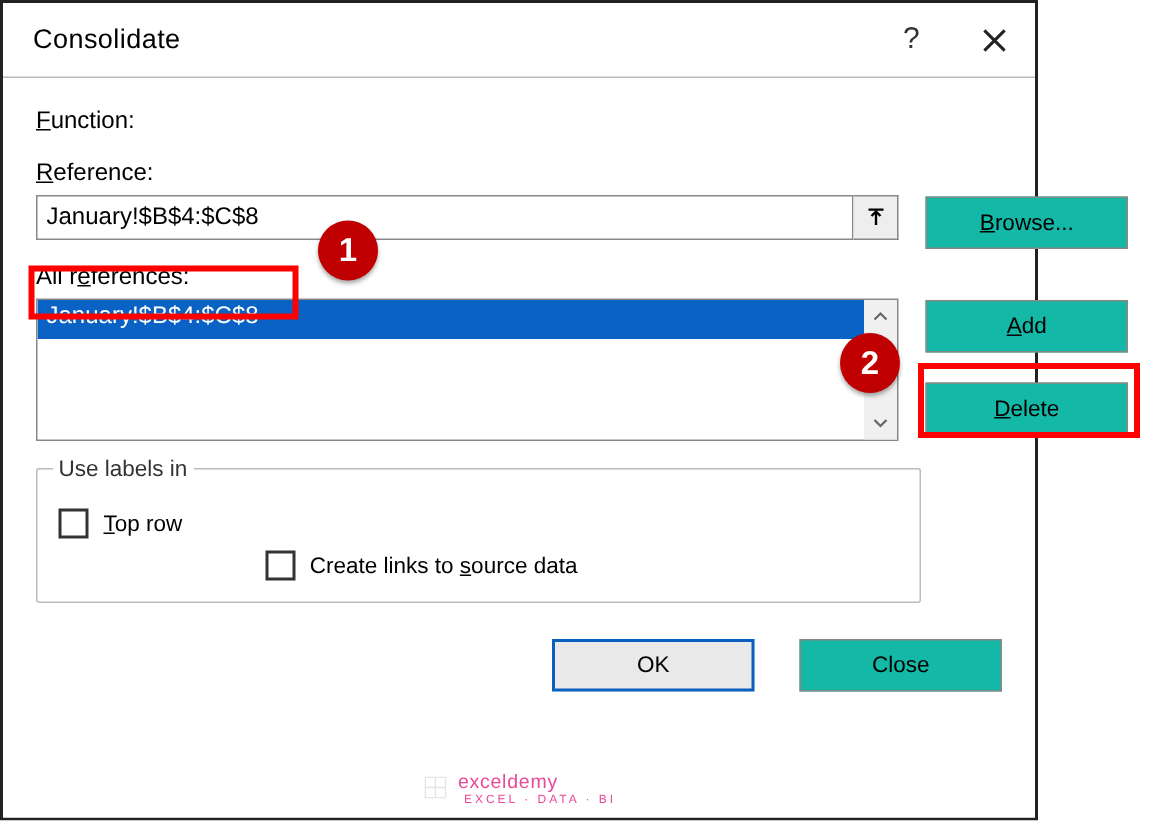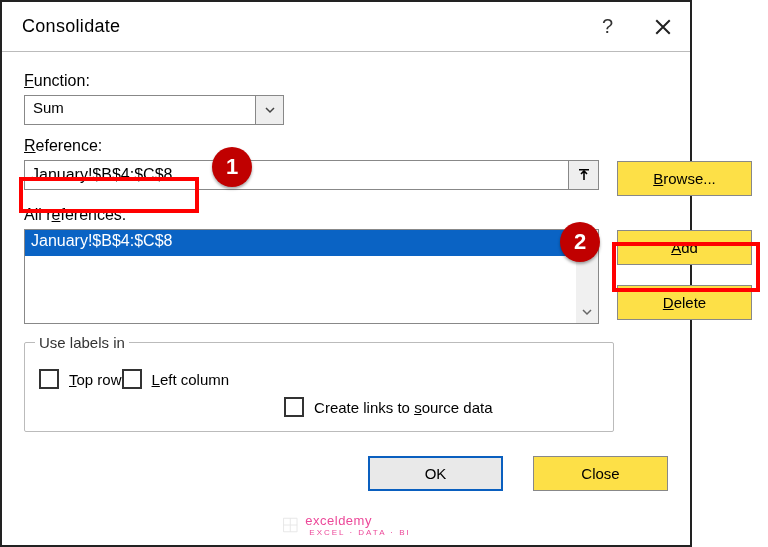--- a/index.html
+++ b/index.html
@@ -46,21 +46,21 @@
     .ref-input-wrap { display: flex; width: 575px; }
     .ref-input {
       flex: 1; height: 30px; border: 1px solid #888; font-size: 16px; padding: 3px 6px; font-family: inherit;
     }
     .ref-picker {
       width: 30px; height: 30px; border: 1px solid #888; border-left: none; background: #eee;
       display: flex; align-items: center; justify-content: center;
     }
     .ref-picker svg { width: 14px; height: 14px; }
     .btn {
-      width: 135px; height: 35px; background: #fde047; border: 1px solid #888;
+      width: 135px; height: 35px; background: #14b8a6; border: 1px solid #888;
       font-size: 15px; display: flex; align-items: center; justify-content: center;
       cursor: pointer;
     }
     .side-btns { display: flex; flex-direction: column; gap: 20px; width: 140px; padding-top: 2px; }
     .allrefs-row { display: flex; gap: 18px; margin-top: 10px; align-items: flex-start; }
     .listbox-wrap { display: flex; width: 575px; height: 95px; border: 1px solid #888; background: #fff; }
     .listbox { flex: 1; overflow: hidden; }
     .list-item {
       height: 26px; padding: 2px 6px; font-size: 16px;
       background: #0a63c4; color: #fff; white-space: nowrap;
@@ -111,28 +111,20 @@
       <svg viewBox="0 0 16 16">
             <path d="M2 2 L14 14 M14 2 L2 14" stroke="#222" stroke-width="1.8" fill="none"></path>
           </svg>
     </div>
   </div>
 
   <div class="content">
 
     <div class="row">
       <span class="label"><span class="underline-letter">F</span><span>unction:</span></span>
-      <div class="combo-wrap">
-        <div class="combo-text">Sum</div>
-        <div class="combo-btn chev-down">
-          <svg viewBox="0 0 12 12">
-                <path d="M2 4 L6 8 L10 4" stroke="#444" stroke-width="1.5" fill="none"></path>
-              </svg>
-        </div>
-      </div>
     </div>
 
     <div class="ref-row">
       <div class="ref-col">
         <span class="label"><span class="underline-letter">R</span><span>eference:</span></span>
         <div class="ref-input-wrap">
           <input class="ref-input" type="text" value="January!$B$4:$C$8" style="">
           <div class="ref-picker">
             <svg viewBox="0 0 14 14">
                   <path d="M7 12 L7 3 M4 6 L7 3 L10 6" stroke="#000" stroke-width="1.6" fill="none"></path>
@@ -180,24 +172,20 @@
     </div>
 
     <fieldset class="fieldset">
       <legend class="legend">Use labels in</legend>
       <div class="checks-inner">
         <div class="checks-left">
           <div class="check-row">
             <div class="checkbox"></div>
             <span><span class="underline-letter">T</span><span>op row</span></span>
           </div>
-          <div class="check-row">
-            <div class="checkbox"></div>
-            <span><span class="underline-letter">L</span><span>eft column</span></span>
-          </div>
         </div>
         <div class="check-row" style="margin-top:36px;">
           <div class="checkbox"></div>
           <span><span>Create links to </span><span class="underline-letter">s</span><span>ource data</span></span>
         </div>
       </div>
     </fieldset>
 
   </div>
 

